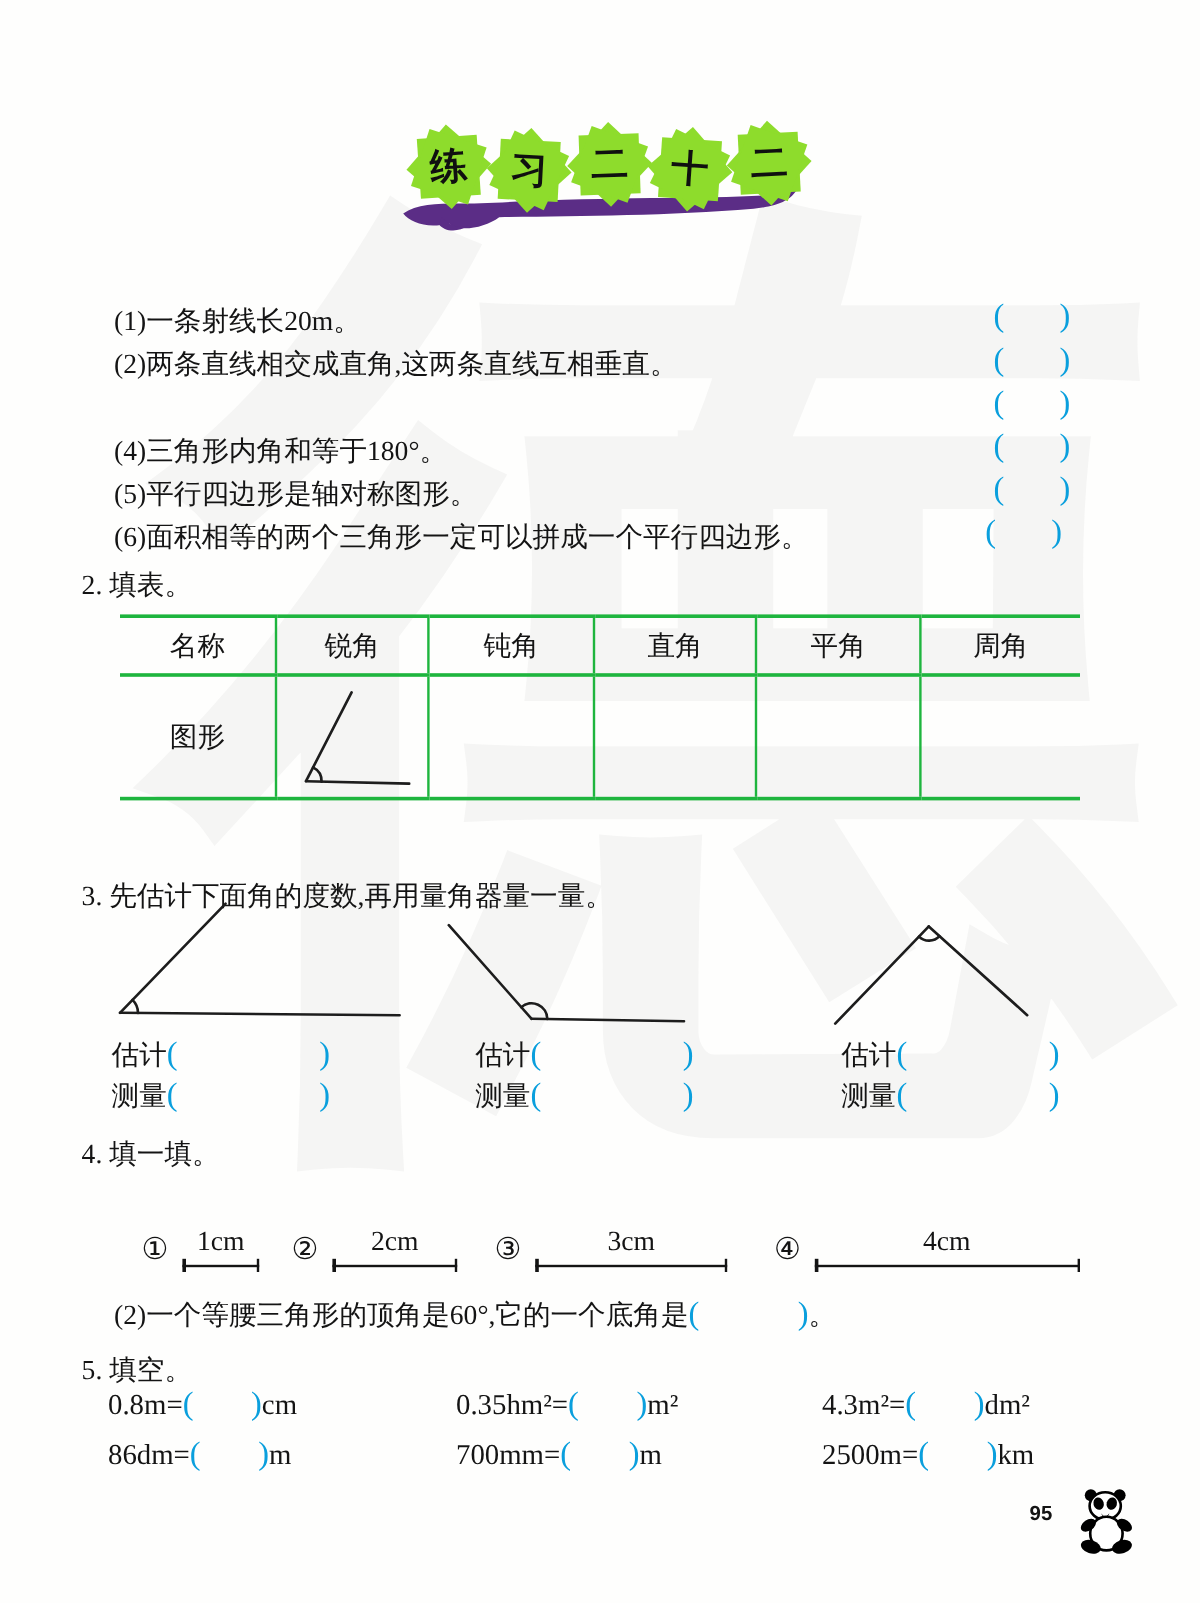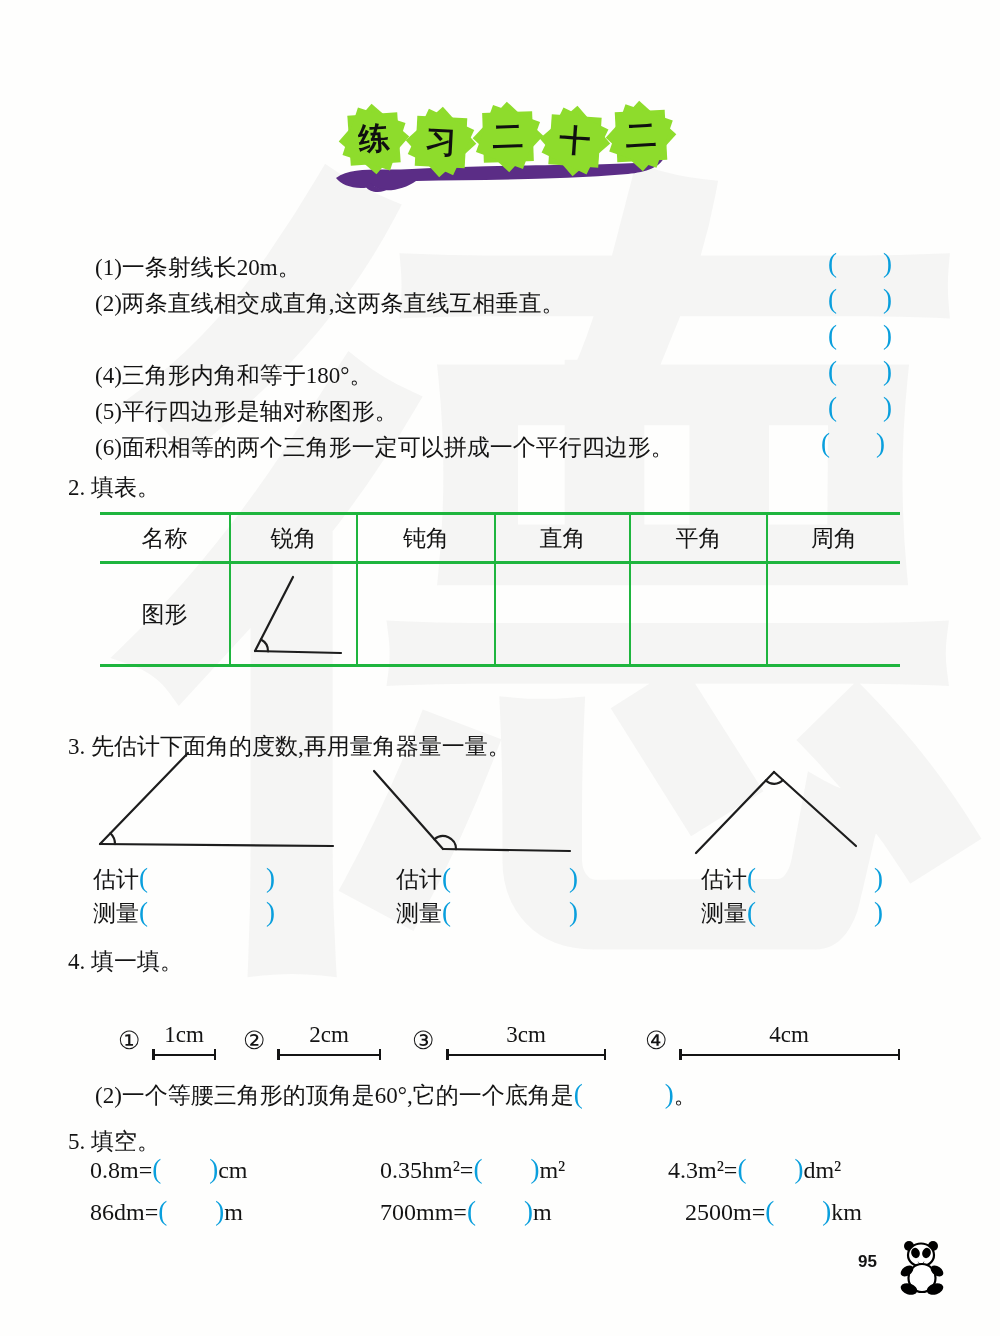--- a/index.html
+++ b/index.html
@@ -223,21 +223,21 @@
   </div>
 
   <div class="h" style="left:95px; top:1080px;">
     <span>(2)一个等腰三角形的顶角是60°,它的一个底角是</span><span class="pa">(</span><span class="gap" style="width:82px;"></span><span class="pa">)</span><span>。</span>
   </div>
 
   <div class="h" style="left:68px; top:1126px;">5. 填空。</div>
 
   <div class="conv" style="left:90px; top:1156px;"><span>0.8m=</span><span class="pa">(</span><span class="gap" style="width:48px;"></span><span class="pa">)</span><span>cm</span></div>
   <div class="conv" style="left:380px; top:1156px;"><span>0.35hm²=</span><span class="pa">(</span><span class="gap" style="width:48px;"></span><span class="pa">)</span><span>m²</span></div>
-  <div class="conv" style="left:668px; top:1156px;"><span>4.3m²=</span><span class="pa">(</span><span class="gap" style="width:48px;"></span><span class="pa">)</span><span>dm²</span></div>
+  <div class="conv" style="left:685px; top:1156px;"><span>4.3m²=</span><span class="pa">(</span><span class="gap" style="width:48px;"></span><span class="pa">)</span><span>dm²</span></div>
 
   <div class="conv" style="left:90px; top:1198px;"><span>86dm=</span><span class="pa">(</span><span class="gap" style="width:48px;"></span><span class="pa">)</span><span>m</span></div>
   <div class="conv" style="left:380px; top:1198px;"><span>700mm=</span><span class="pa">(</span><span class="gap" style="width:48px;"></span><span class="pa">)</span><span>m</span></div>
   <div class="conv" style="left:685px; top:1198px;"><span>2500m=</span><span class="pa">(</span><span class="gap" style="width:48px;"></span><span class="pa">)</span><span>km</span></div>
 
   <div class="pagenum">95</div>
   <svg class="panda" width="60" height="58" viewBox="0 0 60 58">
     <circle cx="17" cy="8" r="5" fill="#000"></circle>
     <circle cx="41" cy="8" r="5" fill="#000"></circle>
     <ellipse cx="29" cy="17" rx="13" ry="11.5" fill="#fff" stroke="#000" stroke-width="2.2"></ellipse>

